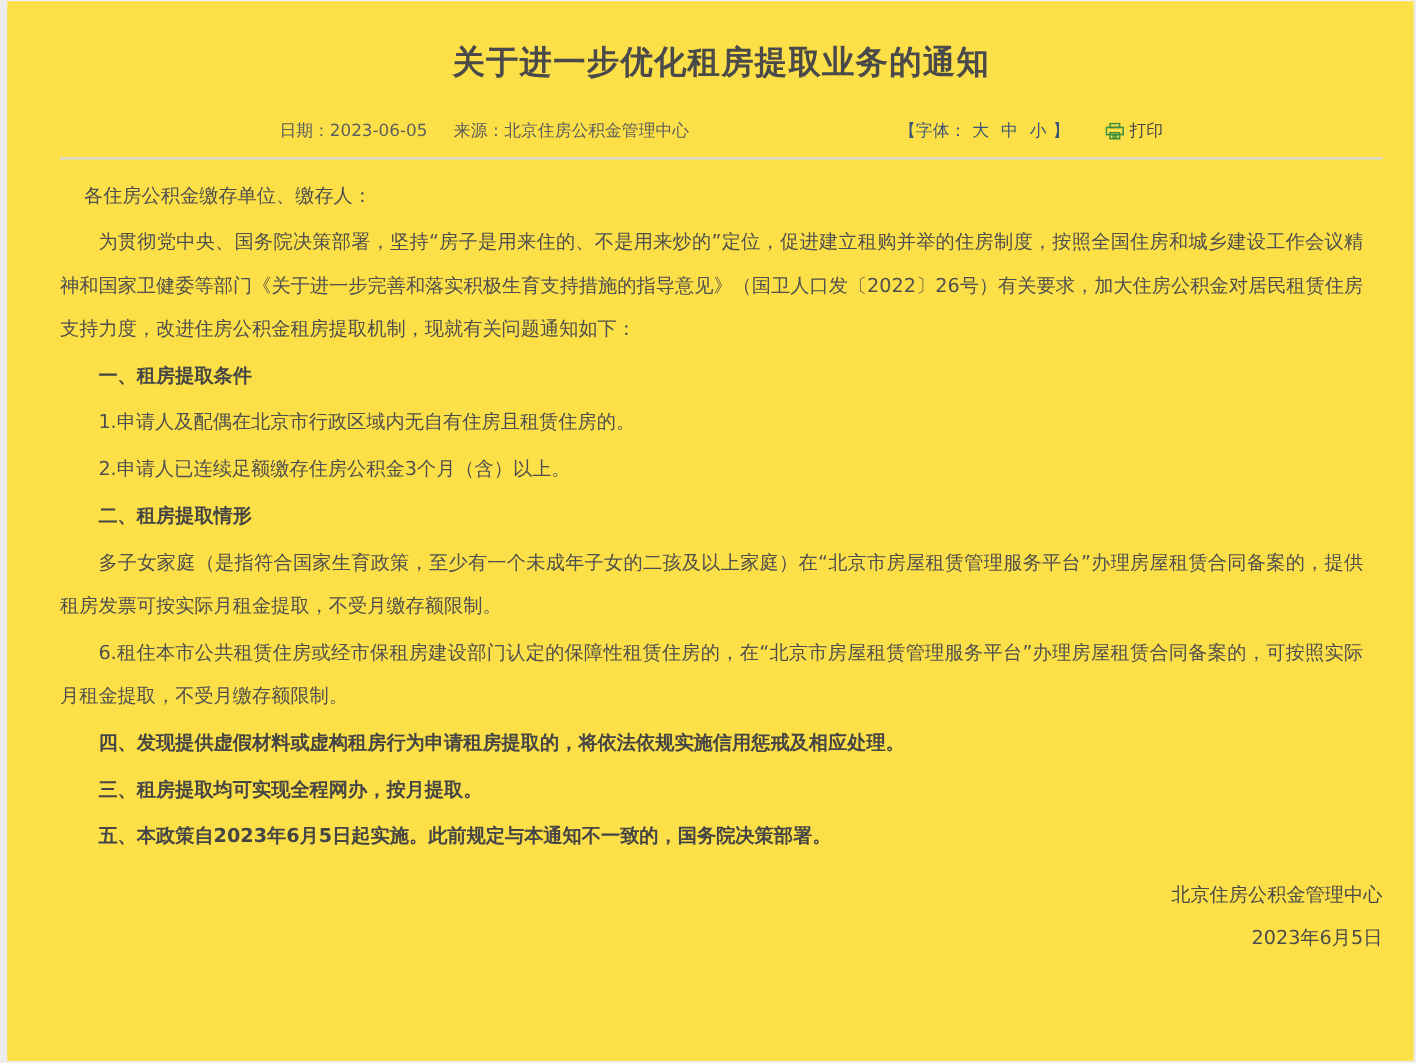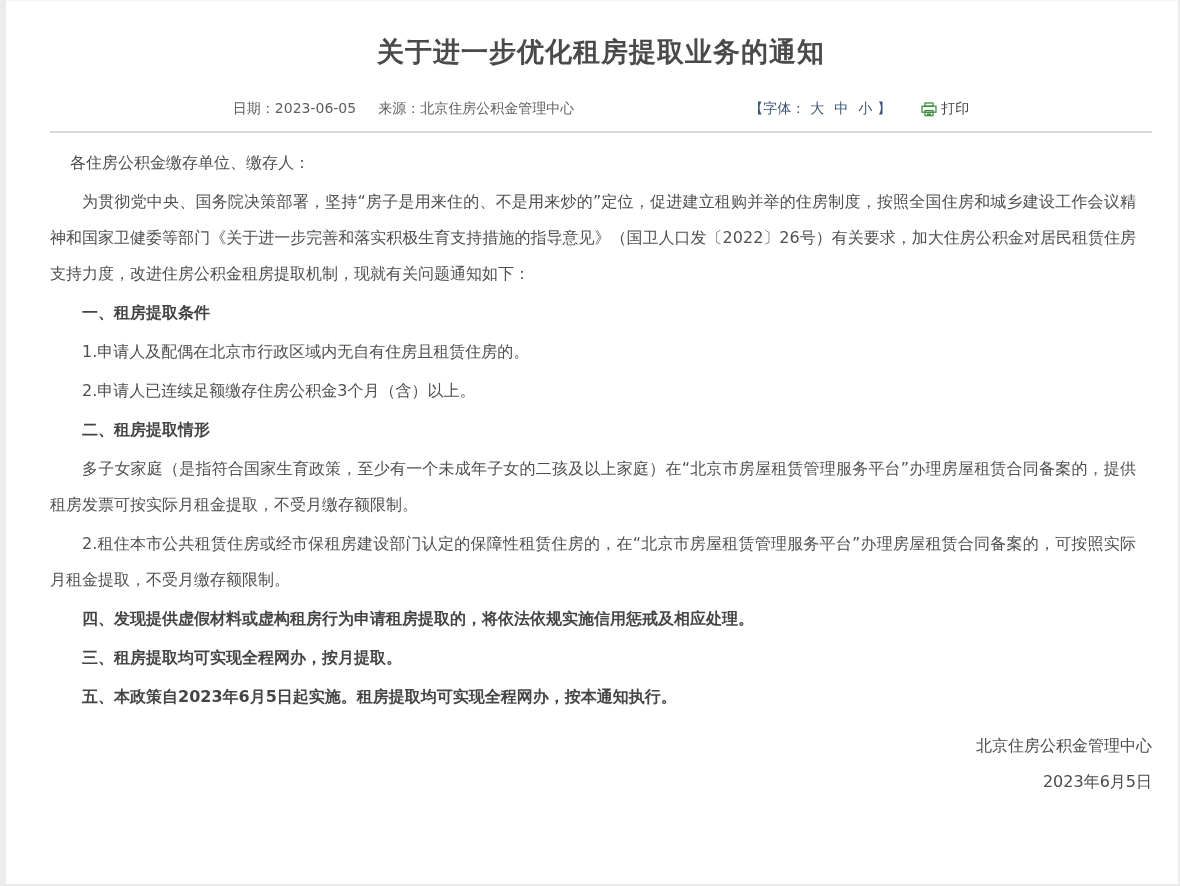--- a/index.html
+++ b/index.html
@@ -6,21 +6,21 @@
   body{
     width:1180px;height:886px;
     background:#ececec;
     font-family:"DejaVu Sans","Liberation Sans",sans-serif;
     overflow:hidden;
   }
   .panel{
     box-sizing:border-box;
     margin:0 2px 2px 6px;
     height:884px;
-    background:#ffffff;
+    background:#fde047;
     border-top:1px solid #f2f2f2;
     padding:0 26px 0 44px;
     overflow:hidden;
   }
   .doc-title{
     margin:0;
     padding-top:33px;
     text-align:center;
     font-size:27px;
     font-weight:bold;
@@ -116,24 +116,24 @@
   <hr class="divider">
 
   <div class="article" id="article">
       <p class="salutation">各住房公积金缴存单位、缴存人：</p>
       <p class="para">为贯彻党中央、国务院决策部署，坚持“房子是用来住的、不是用来炒的”定位，促进建立租购并举的住房制度，按照全国住房和城乡建设工作会议精神和国家卫健委等部门《关于进一步完善和落实积极生育支持措施的指导意见》（国卫人口发〔2022〕26号）有关要求，加大住房公积金对居民租赁住房支持力度，改进住房公积金租房提取机制，现就有关问题通知如下：</p>
       <p class="heading">一、租房提取条件</p>
       <p class="para">1.申请人及配偶在北京市行政区域内无自有住房且租赁住房的。</p>
       <p class="para">2.申请人已连续足额缴存住房公积金3个月（含）以上。</p>
       <p class="heading">二、租房提取情形</p>
       <p class="para">多子女家庭（是指符合国家生育政策，至少有一个未成年子女的二孩及以上家庭）在“北京市房屋租赁管理服务平台”办理房屋租赁合同备案的，提供租房发票可按实际月租金提取，不受月缴存额限制。</p>
-      <p class="para">2.租住本市公共租赁住房或经市保租房建设部门认定的保障性租赁住房的，在“北京市房屋租赁管理服务平台”办理房屋租赁合同备案的，可按照实际月租金提取，不受月缴存额限制。</p>
+      <p class="para">6.租住本市公共租赁住房或经市保租房建设部门认定的保障性租赁住房的，在“北京市房屋租赁管理服务平台”办理房屋租赁合同备案的，可按照实际月租金提取，不受月缴存额限制。</p>
       <p class="heading">四、发现提供虚假材料或虚构租房行为申请租房提取的，将依法依规实施信用惩戒及相应处理。</p>
       <p class="heading">三、租房提取均可实现全程网办，按月提取。</p>
-      <p class="heading">五、本政策自2023年6月5日起实施。租房提取均可实现全程网办，按本通知执行。</p>
+      <p class="heading">五、本政策自2023年6月5日起实施。此前规定与本通知不一致的，国务院决策部署。</p>
     </div>
 
   <div class="signature">
     <div>北京住房公积金管理中心</div>
     <div>2023年6月5日</div>
   </div>
 
 </div>
 
 </body></html>

